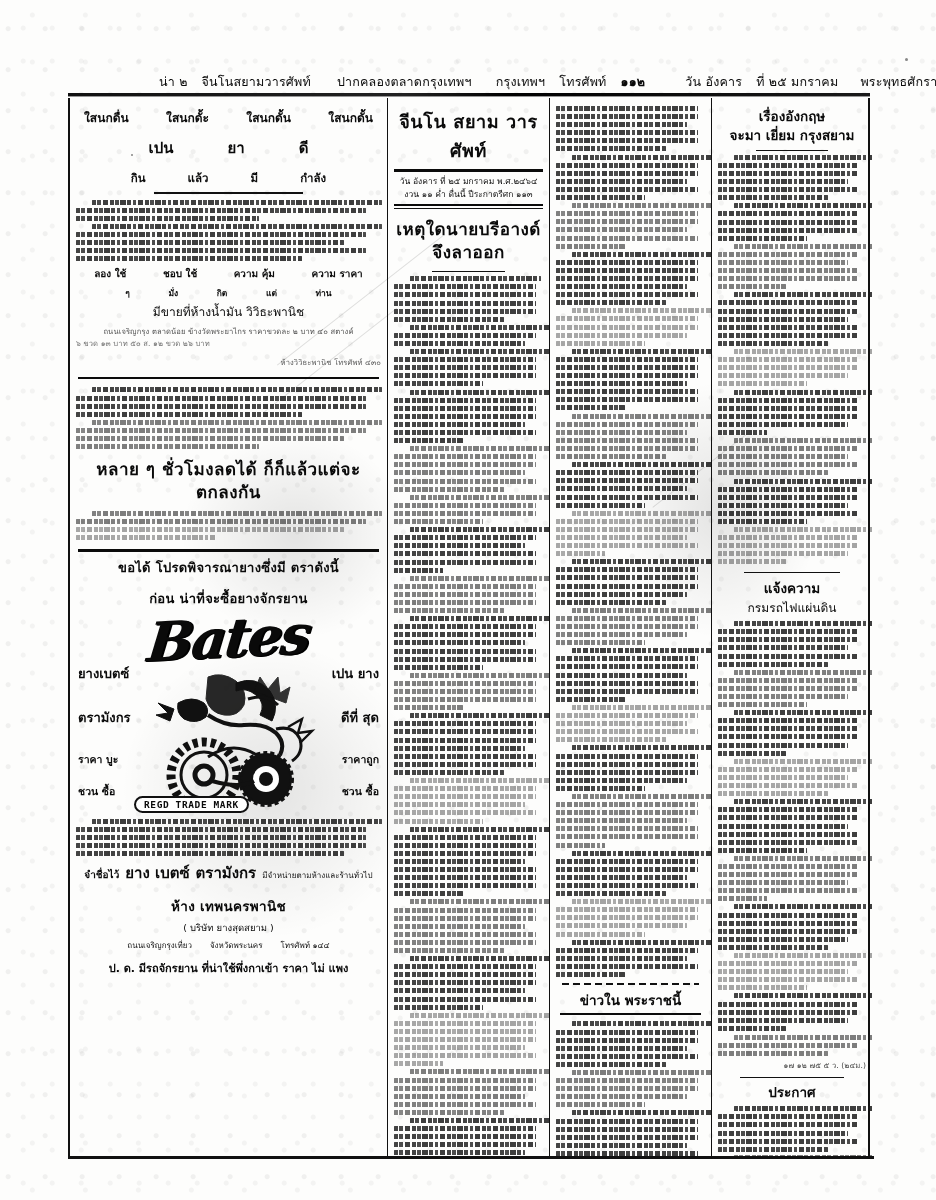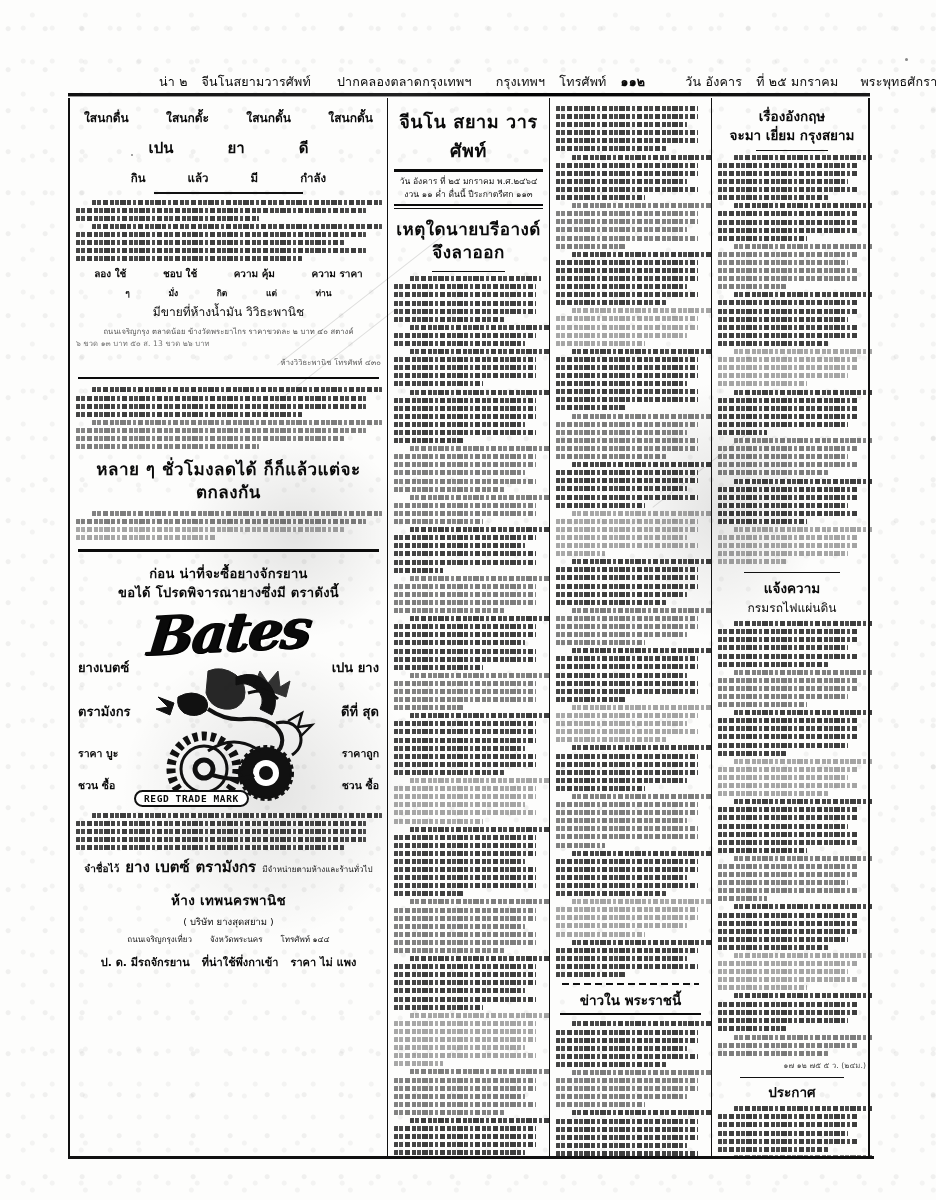--- a/index.html
+++ b/index.html
@@ -114,21 +114,21 @@
     border:2px solid #111;border-radius:9px;padding:1px 8px;
     font-family:"DejaVu Sans Mono","Liberation Mono",monospace;
     font-size:9.5px;font-weight:bold;letter-spacing:.6px;background:#fff;
   }
   .bigname{font-size:15px;font-weight:bold;}
   .inline-blk{display:flex;align-items:baseline;gap:6px;font-size:8px;}
 
   .shop{font-size:13.5px;font-weight:bold;text-align:center;letter-spacing:.3px;}
   .shop-sub{font-size:9.5px;text-align:center;margin-top:3px;}
   .shop-ln{font-size:8px;text-align:center;margin-top:4px;display:flex;justify-content:center;gap:18px;}
-  .shop-last{font-size:11px;font-weight:bold;text-align:center;margin-top:7px;display:flex;justify-content:center;gap:12px;}
+  .shop-last{font-size:11px;font-weight:bold;text-align:center;margin-top:7px;display:flex;justify-content:center;gap:4px;}
 
   .smudge{
     position:absolute;border-radius:50%;
     background:radial-gradient(ellipse at center, rgba(0,0,0,.10), rgba(0,0,0,0) 70%);
     pointer-events:none;
   }
   .scratch{position:absolute;background:rgba(0,0,0,.12);transform:rotate(-38deg);}
 </style>
 </head>
 <body>
@@ -202,21 +202,21 @@
       <div class="quad2">
         <span>ๆ</span>
         <span>มั่ง</span>
         <span>กิต</span>
         <span>แต่</span>
         <span>ท่าน</span>
       </div>
 
       <div class="hd3" style="margin-top:4px">มีขายที่ห้างน้ำมัน วิวิธะพานิช</div>
       <div class="tiny c" style="margin-top:5px;opacity:.75">ถนนเจริญกรุง ตลาดน้อย ข้างวัดพระยาไกร ราคาขวดละ ๒ บาท ๔๐ สตางค์</div>
-      <div class="tiny" style="opacity:.6">๖ ขวด ๑๓ บาท ๕๐ ส. 13 ขวด ๒๖ บาท</div>
+      <div class="tiny" style="opacity:.6">๖ ขวด ๑๓ บาท ๕๐ ส. ๑๒ ขวด ๒๖ บาท</div>
       <div class="tiny" style="text-align:right;opacity:.7;margin-top:6px">ห้างวิวิธะพานิช  โทรศัพท์ ๔๓๐</div>
     </div>
 
     <div class="hr thick" style="margin-top:8px"></div>
 
     <div>
       <div class="body" style="margin-top:8px">
         <div class="ln i w95"></div>
           <div class="ln w95"></div>
         <div class="ln w95"></div>
@@ -231,22 +231,22 @@
         <div class="ln i w95 faint"></div>
           <div class="ln w95 faint"></div>
         <div class="ln w88 pale"></div>
           <div class="ln w46 pale"></div>
       </div>
     </div>
 
     <div class="hr thick" style="margin-top:9px"></div>
 
     <div class="bates-wrap">
+      <div class="bates-line">ขอได้ โปรดพิจารณายางซึ่งมี ตราดังนี้</div>
       <div class="bates-line" style="margin-top:12px">ก่อน น่าที่จะซื้อยางจักรยาน</div>
-      <div class="bates-line">ขอได้ โปรดพิจารณายางซึ่งมี ตราดังนี้</div>
       <div class="bates-logo">Bates</div>
 
       <div class="bates-sides">
         <div class="bs-l bs-big" style="top:-2px">ยางเบตซ์</div>
         <div class="bs-l bs-big" style="top:42px">ตรามังกร</div>
         <div class="bs-l bs-md" style="top:86px">ราคา บูะ</div>
         <div class="bs-l bs-md" style="top:118px">ชวน ซื้อ</div>
 
         <div class="bs-r bs-big" style="top:-2px">เปน ยาง</div>
         <div class="bs-r bs-big" style="top:42px">ดีที่ สุด</div>

